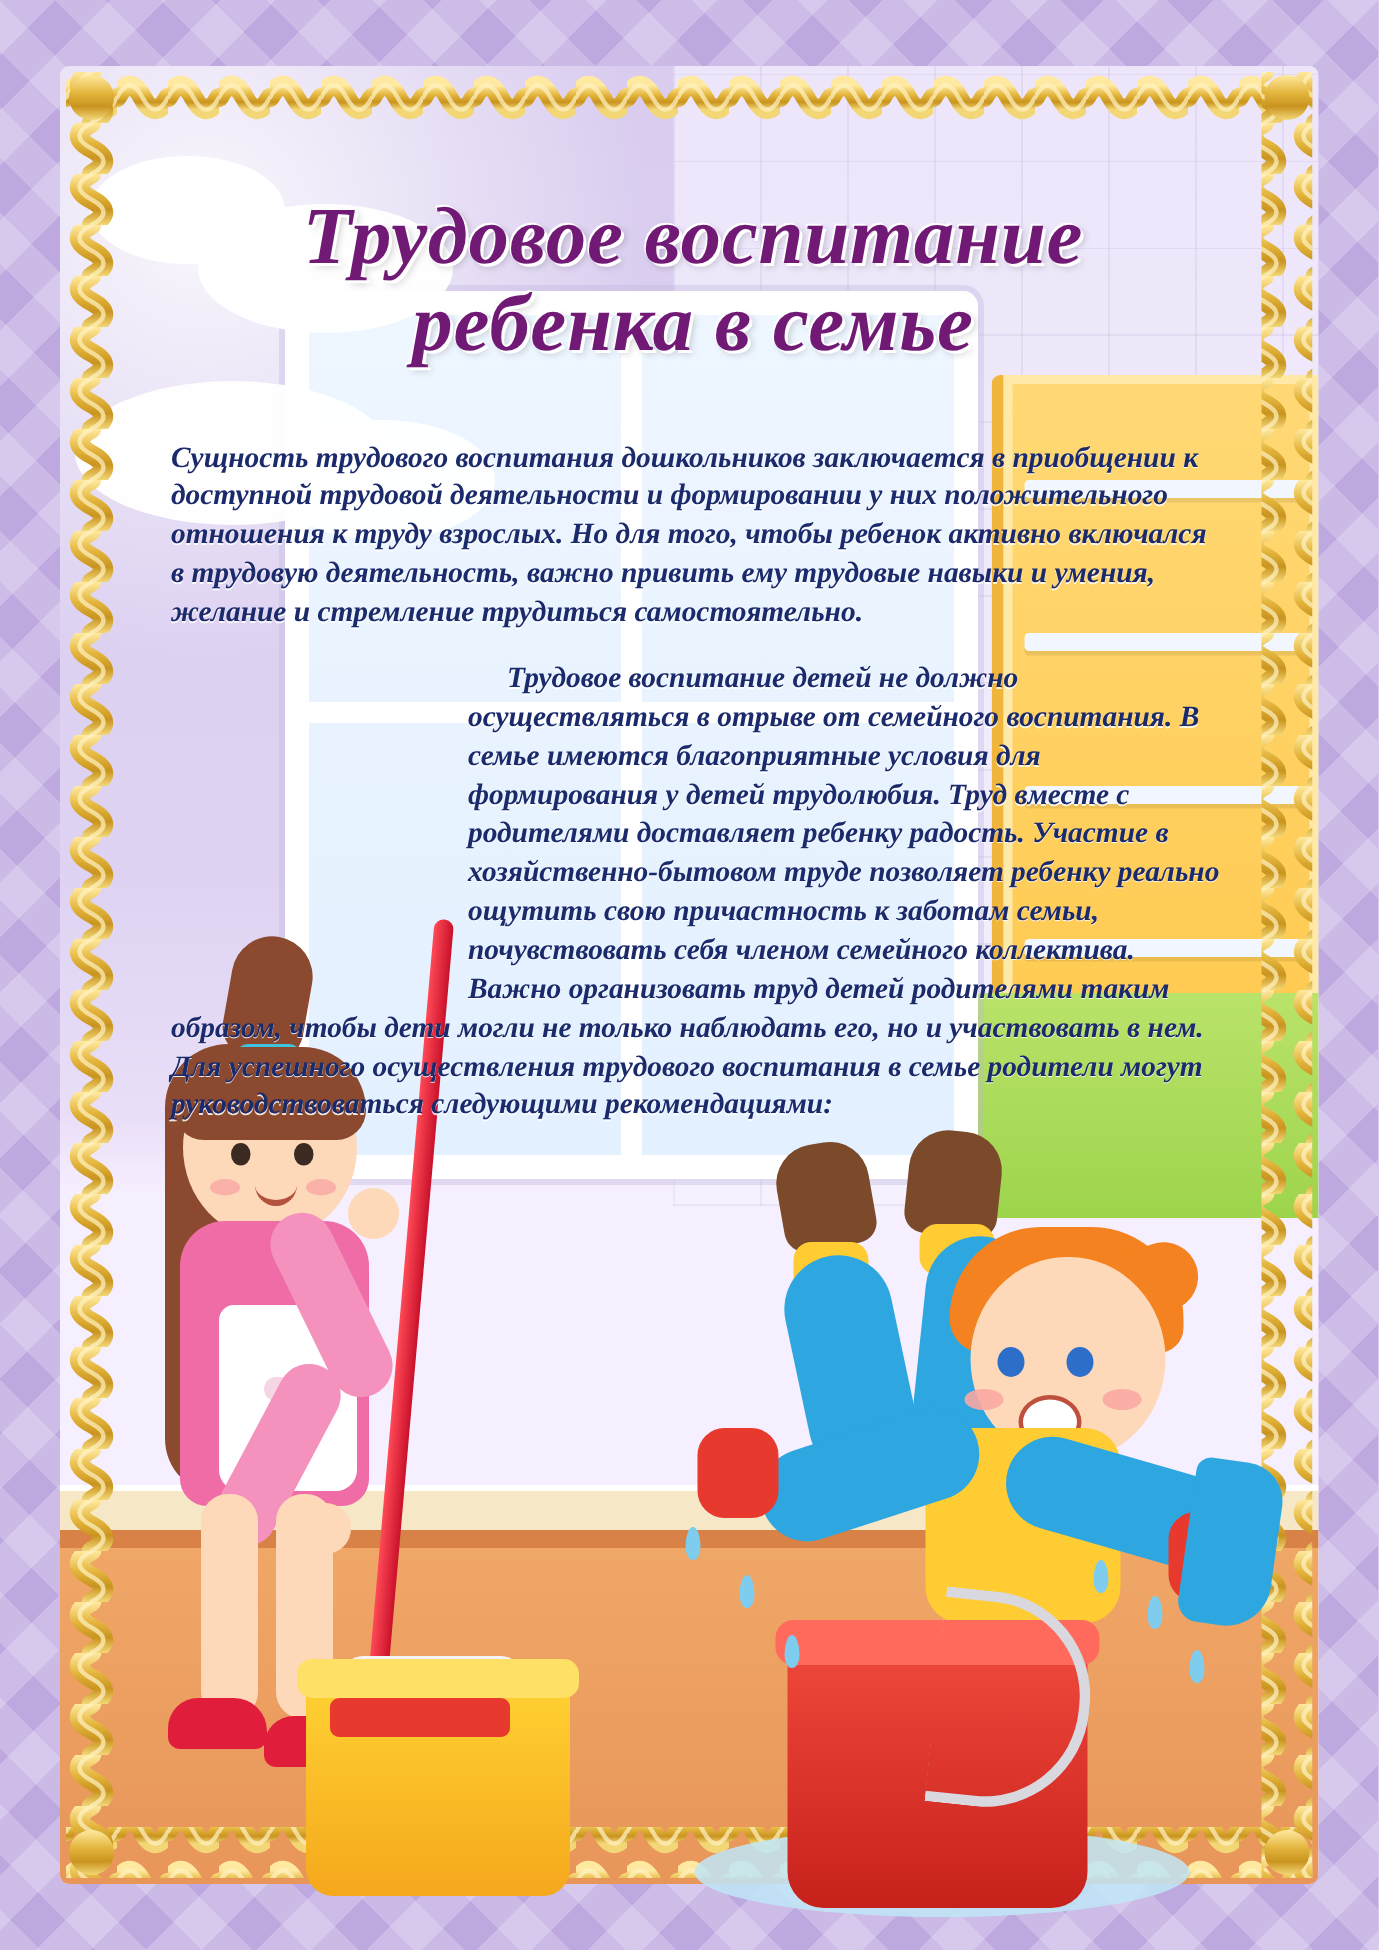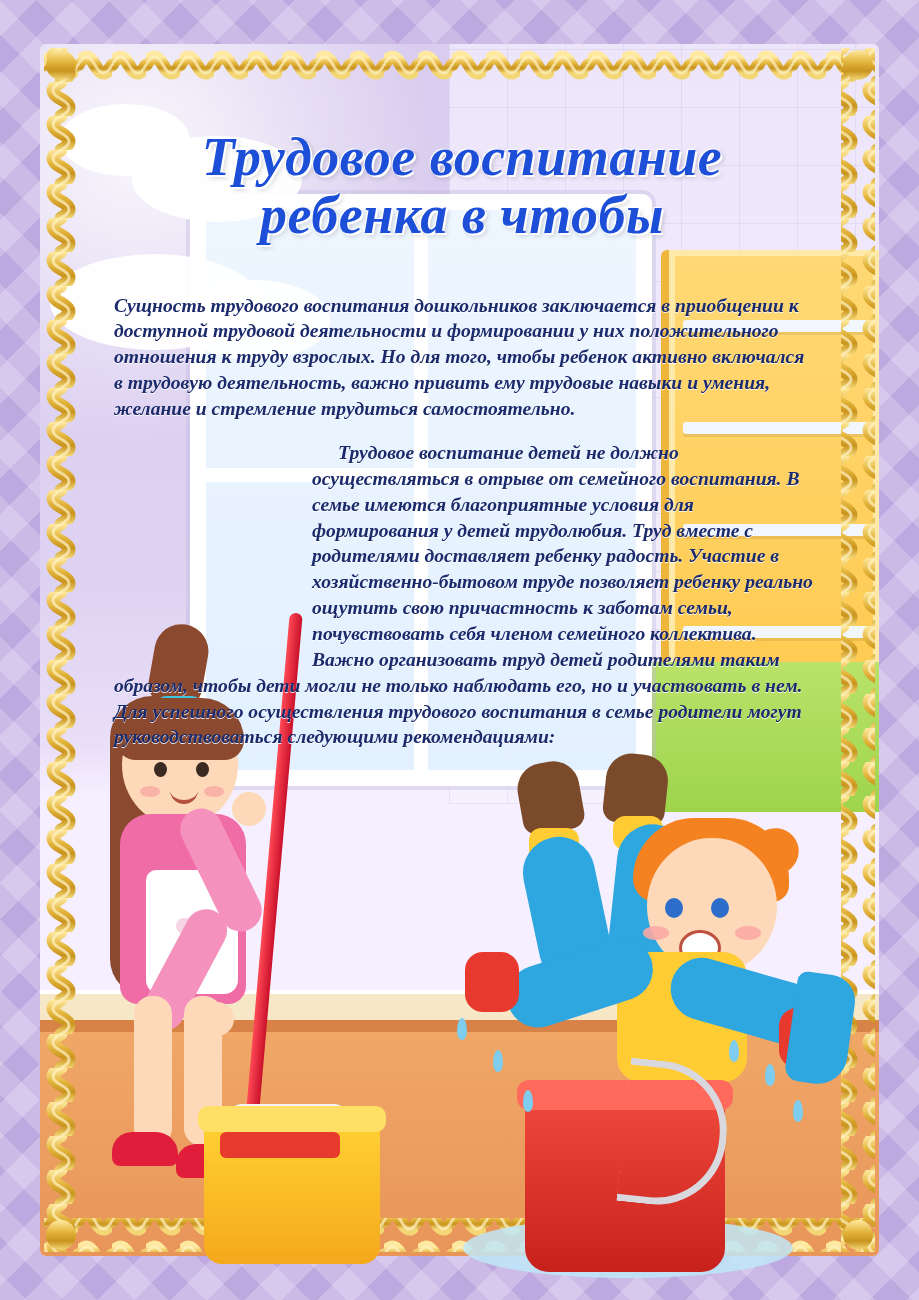--- a/index.html
+++ b/index.html
@@ -190,21 +190,21 @@
     z-index: 6;
   }
   .title {
     margin: 0 0 4px 0;
     text-align: center;
     font-family: "Liberation Serif", serif;
     font-weight: bold;
     font-style: italic;
     font-size: 54px;
     line-height: 1.08;
-    color: #1d4ed8;
+    color: #701a75;
     text-shadow:
       2px 2px 0 #ffffff,
       -1px -1px 0 #ffffff,
       3px 3px 5px rgba(0,0,0,.18);
     letter-spacing: .5px;
   }
   .title .line2 { display: block; }
 
   .body-text {
     margin-top: 48px;
@@ -545,21 +545,21 @@
     <rect x="797" y="0" width="34" height="1204" fill="url(#wavySide)"></rect>
     <circle cx="17" cy="17" r="15" fill="url(#gold)"></circle>
     <circle cx="814" cy="17" r="15" fill="url(#gold)"></circle>
     <circle cx="17" cy="1187" r="15" fill="url(#gold)"></circle>
     <circle cx="814" cy="1187" r="15" fill="url(#gold)"></circle>
   </svg>
 
   <div class="content">
     <h1 class="title">
       <span>Трудовое воспитание</span>
-      <span class="line2">ребенка в чтобы</span>
+      <span class="line2">ребенка в семье</span>
     </h1>
 
     <div class="body-text">
       <p class="para p1">Сущность трудового воспитания дошкольников заключается в приобщении к доступной трудовой деятельности и формировании у них положительного отношения к труду взрослых. Но для того, чтобы ребенок активно включался в трудовую деятельность, важно привить ему трудовые навыки и умения, желание и стремление трудиться самостоятельно.</p>
       <div class="girl-float"></div>
       <p class="para p2">Трудовое воспитание детей не должно осуществляться в отрыве от семейного воспитания. В семье имеются благоприятные условия для формирования у детей трудолюбия. Труд вместе с родителями доставляет ребенку радость. Участие в хозяйственно-бытовом труде позволяет ребенку реально ощутить свою причастность к заботам семьи, почувствовать себя членом семейного коллектива. Важно организовать труд детей родителями таким образом, чтобы дети могли не только наблюдать его, но и участвовать в нем. Для успешного осуществления трудового воспитания в семье родители могут руководствоваться следующими рекомендациями:</p>
     </div>
   </div>
 
 </div>

